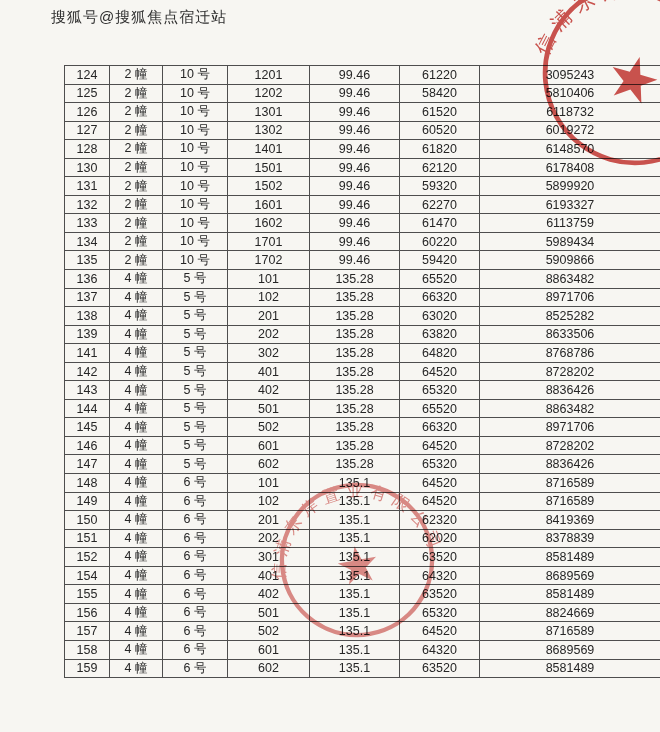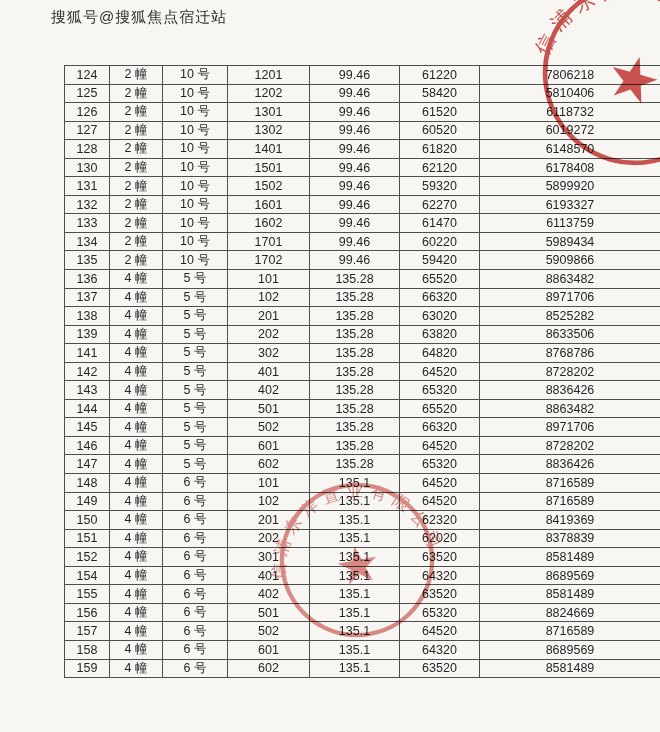--- a/index.html
+++ b/index.html
@@ -72,21 +72,21 @@
       <col style="width:181px">
     </colgroup>
     <tbody id="table-body">
         <tr>
           <td>124</td>
           <td>2 幢</td>
           <td>10 号</td>
           <td>1201</td>
           <td>99.46</td>
           <td>61220</td>
-          <td>7806218</td>
+          <td>3095243</td>
         </tr>
         <tr>
           <td>125</td>
           <td>2 幢</td>
           <td>10 号</td>
           <td>1202</td>
           <td>99.46</td>
           <td>58420</td>
           <td>5810406</td>
         </tr>

